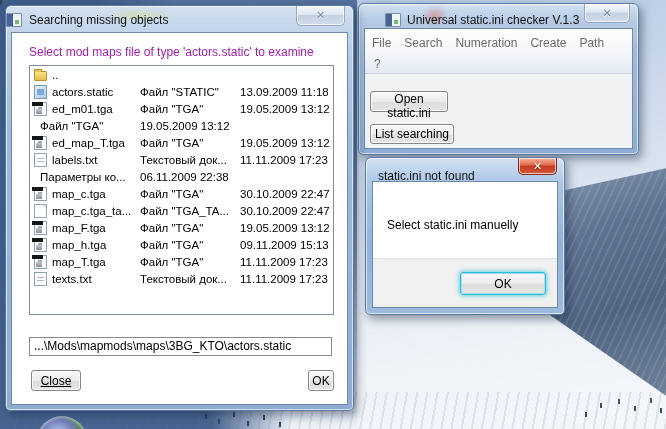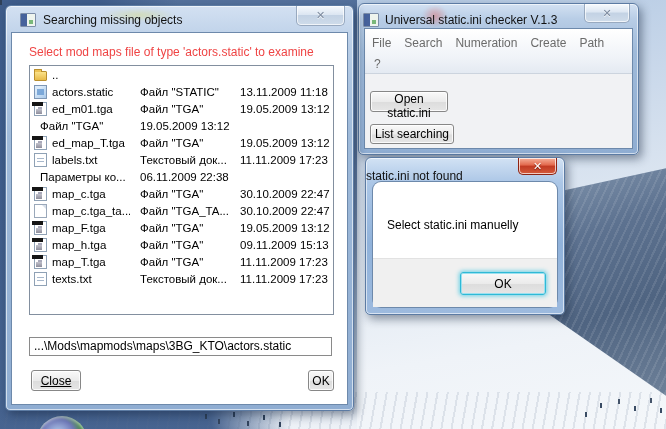--- a/index.html
+++ b/index.html
@@ -51,24 +51,24 @@
   .cap-btn.red .xglyph{color:#fff;text-shadow:0 1px 1px rgba(80,10,0,.7);}
   .client{position:absolute;left:6px;right:6px;top:27px;bottom:6px;background:#fff;
     box-shadow:0 0 0 1px #6d89ab;}
   
   .btn{position:absolute;box-sizing:border-box;border:1px solid #878787;border-radius:3px;
     background:linear-gradient(#f9f9f9,#ebebeb 50%,#dddddd 55%,#e6e6e6);
     font-family:inherit;font-size:12px;color:#000;padding:0;text-align:center;cursor:default;
     box-shadow:inset 0 0 0 1px rgba(255,255,255,.8);}
   
   #win-left{left:5px;top:5px;width:347px;height:404px;z-index:10;}
-  #win-left .titlebar{height:27px;padding-left:14px;}
+  #win-left .titlebar{height:27px;}
   #win-left .title{margin-left:7px;}
   #win-left .cap-btn{right:8px;width:47px;height:19px;}
-  .instruction{position:absolute;left:17px;top:12px;font-size:12px;color:#ef4444;white-space:nowrap;}
+  .instruction{position:absolute;left:17px;top:12px;font-size:12px;color:#a21caf;white-space:nowrap;}
   .listbox{position:absolute;left:17px;top:32px;width:303px;height:248px;
     border:1px solid #828f9f;background:#fff;overflow:hidden;}
   .lheader{display:flex;height:22px;box-sizing:border-box;border-bottom:1px solid #e0e3e8;
     background:linear-gradient(#ffffff,#f6f7f9 60%,#edeff2);}
   .hc{box-sizing:border-box;border-right:1px solid #e0e3e8;padding:4px 0 0 10px;
     font-size:12px;color:#000;white-space:nowrap;}
   .hc.name{width:100px;} .hc.type{width:102px;} .hc.mod{flex:1;border-right:none;padding-left:8px;}
   .lrow{display:flex;height:17px;align-items:center;font-size:11.5px;color:#000;}
   .c{box-sizing:border-box;white-space:nowrap;overflow:hidden;}
   .cname{width:100px;display:flex;align-items:center;padding-left:4px;}
@@ -98,36 +98,36 @@
     border:1px solid #5a6f9a;z-index:1;}
   .blank-file-icon{background:#fff;border:1px solid #9aa8ba;}
   .blank-file-icon::before{content:'';position:absolute;top:0;right:0;border-style:solid;
     border-width:0 4px 4px 0;border-color:rgba(0,0,0,0) #d8e0ea rgba(0,0,0,0) rgba(0,0,0,0);}
   .pathbox{position:absolute;left:17px;top:304px;width:297px;height:16px;border:1px solid #8a8a8a;
     background:#fff;font-size:12px;color:#000;padding:1px 0 0 4px;white-space:nowrap;overflow:hidden;}
   #btn-close-left{left:19px;top:337px;width:50px;height:21px;text-decoration:underline;}
   #btn-ok-left{right:13px;top:337px;width:26px;height:21px;}
   
   #win-checker{left:358px;top:3px;width:279px;height:150px;z-index:5;}
-  #win-checker .titlebar{height:31px;padding-left:4px;}
+  #win-checker .titlebar{height:31px;padding-left:26px;}
   #win-checker .title{margin-left:6px;}
   #win-checker .cap-btn{right:8px;width:44px;height:18px;}
   #win-checker .client{top:25px;background:#f1f2f4;}
   .menubar{position:absolute;left:0;right:0;top:0;height:45px;box-sizing:border-box;
     background:linear-gradient(#ffffff,#f0f3f8 65%,#e4eaf2);border-bottom:1px solid #ccd4de;}
   .menurow1{padding:4px 0 0 7px;}
   .menurow2{padding:3px 0 0 9px;}
   .menuitem{display:inline-block;margin-right:13px;font-size:12px;color:#6b6b6b;white-space:nowrap;}
   #btn-open{left:5px;top:62px;width:78px;height:21px;}
   #btn-list{left:5px;top:95px;width:84px;height:20px;}
   
   #modal{left:365px;top:157px;width:198px;height:156px;z-index:30;}
-  #modal .titlebar{height:36px;padding-left:0;}
+  #modal .titlebar{height:36px;padding-left:12px;}
   #modal .cap-btn{right:7px;width:37px;height:16px;}
-  #modal .client{left:7px;right:7px;top:24px;bottom:7px;border-radius:8px;}
+  #modal .client{left:7px;right:7px;top:24px;bottom:7px;}
   .msg{position:absolute;left:14px;top:36px;font-size:12px;color:#000;white-space:nowrap;}
   .mfooter{position:absolute;left:0;right:0;bottom:0;height:48px;background:#f0f0f0;
     border-top:1px solid #e2e2e2;}
   #btn-ok-modal{right:11px;top:13px;width:86px;height:23px;border:1px solid #2fb9d6;
     box-shadow:inset 0 0 0 1px #9be0ef,0 0 4px 1px rgba(61,197,224,.75);}
 </style>
 </head>
 <body>
 
 <div id="stage">
@@ -159,21 +159,21 @@
               </div>
               <div class="c ctype"></div>
               <div class="c cmod"></div>
             </div>
             <div class="lrow">
               <div class="c cname">
                 <span class="ficon static-file-icon"></span>
                 <span class="fname">actors.static</span>
               </div>
               <div class="c ctype">Файл "STATIC"</div>
-              <div class="c cmod">13.11.2009 11:18</div>
+              <div class="c cmod">13.09.2009 11:18</div>
             </div>
             <div class="lrow">
               <div class="c cname">
                 <span class="ficon tga-file-icon"></span>
                 <span class="fname">ed_m01.tga</span>
               </div>
               <div class="c ctype">Файл "TGA"</div>
               <div class="c cmod">19.05.2009 13:12</div>
             </div>
             <div class="lrow">

